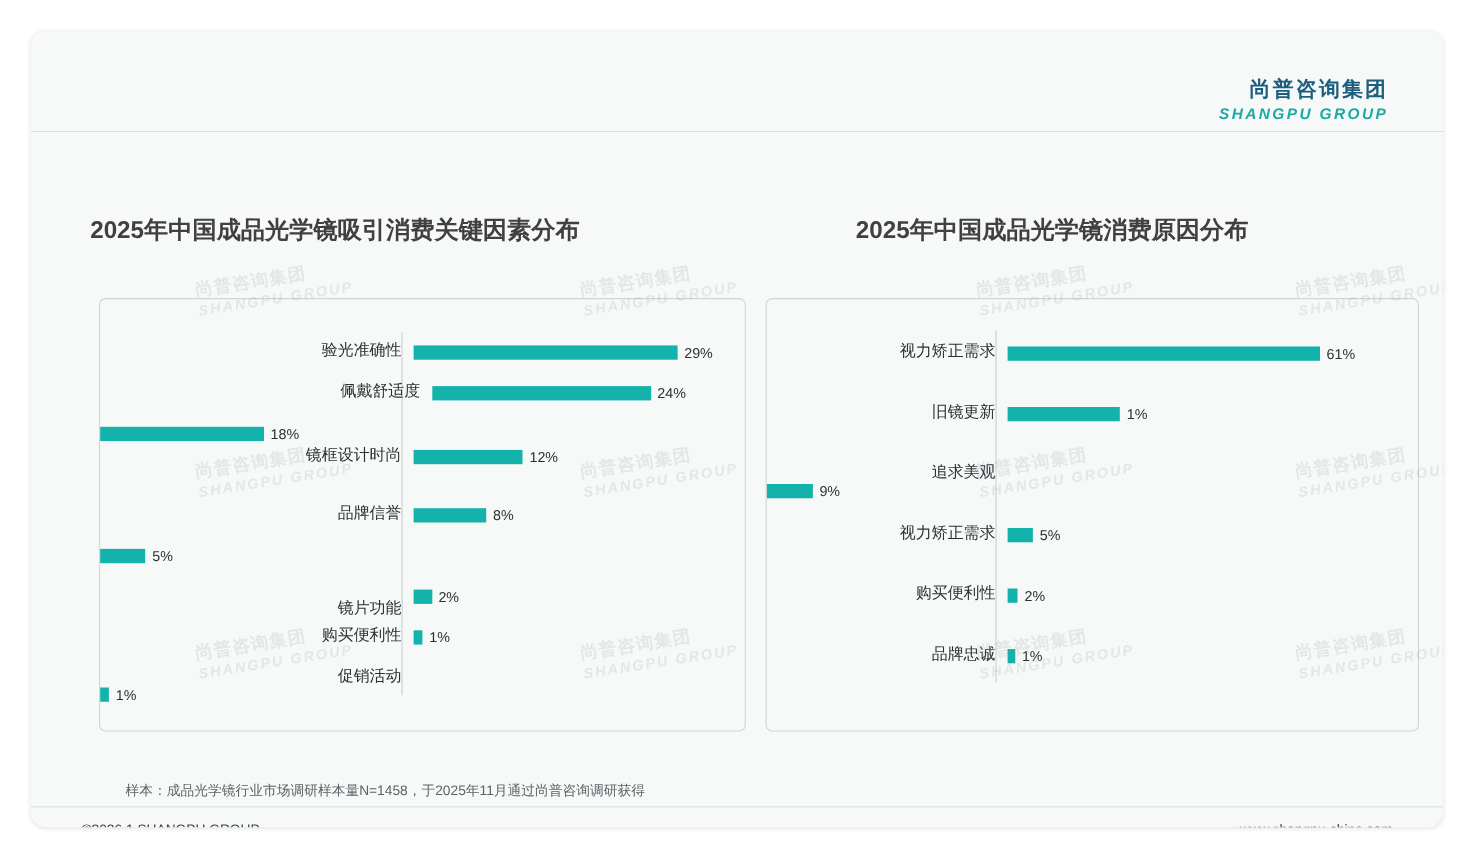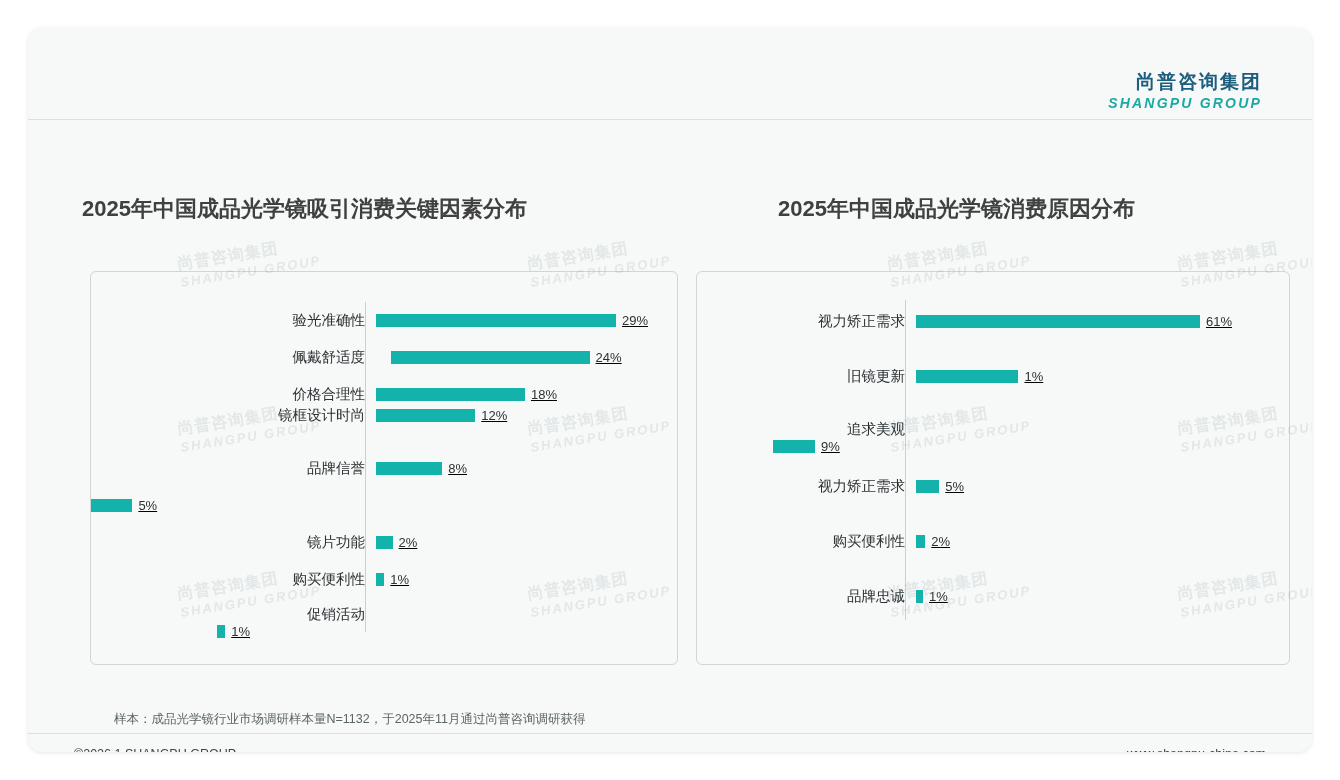--- a/index.html
+++ b/index.html
@@ -102,35 +102,33 @@
 
   
   .rows {
     position: absolute;
     left: 0; top: 0;
     width: 100%; height: 100%;
   }
   .row {
     position: absolute;
     display: flex;
-    align-items: center;
     height: 22px;
   }
   .row-label {
     width: 128px;
     text-align: right;
     padding-right: 11px;
     font-size: 14.5px;
     color: #2b3133;
     white-space: nowrap;
   }
   .bar-wrap {
     display: flex;
     align-items: center;
-    text-decoration: underline;
   }
   .bar {
     height: 13px;
     background: #13b3ab;
   }
   .bar-value {
     font-size: 13px;
     color: #2b3133;
     margin-left: 6px;
     white-space: nowrap;
@@ -194,29 +192,28 @@
   <div class="chart-box" id="chart-box-left">
     <div class="axis-line" id="axis-left" style="left: 274px; top: 30px; height: 330px;"></div>
     <div class="rows" id="rows-left">
         <div class="row" style="left: 0px; top: 37px;">
           <div class="row-label" style="width: 274px;">验光准确性</div>
           <div class="bar-wrap">
             <div class="bar" style="width: 240px; background: rgb(19, 179, 171);"></div>
             <div class="bar-value">29%</div>
           </div>
         </div>
-        <div class="row" style="left: 0px; top: 74px; gap: 15px;">
+        <div class="row" style="left: 17px; top: 74px;">
           <div class="row-label" style="width: 274px;">佩戴舒适度</div>
           <div class="bar-wrap">
             <div class="bar" style="width: 198.621px; background: rgb(19, 179, 171);"></div>
             <div class="bar-value">24%</div>
           </div>
         </div>
         <div class="row" style="left: 0px; top: 111px;">
-          <div class="row-label" style="width: 274px;">价格合理性</div>
           <div class="bar-wrap">
             <div class="bar" style="width: 148.966px; background: rgb(19, 179, 171);"></div>
             <div class="bar-value">18%</div>
           </div>
         </div>
         <div class="row" style="left: 0px; top: 132px;">
           <div class="row-label" style="width: 274px;">镜框设计时尚</div>
           <div class="bar-wrap">
             <div class="bar" style="width: 99.3103px; background: rgb(19, 179, 171);"></div>
             <div class="bar-value">12%</div>
@@ -229,21 +226,21 @@
             <div class="bar-value">8%</div>
           </div>
         </div>
         <div class="row" style="left: 0px; top: 222px;">
           <div class="bar-wrap">
             <div class="bar" style="width: 41.3793px; background: rgb(19, 179, 171);"></div>
             <div class="bar-value">5%</div>
           </div>
         </div>
         <div class="row" style="left: 0px; top: 259px;">
-          <div class="row-label" style="width: 274px;">镜片功能</div>
+          <div class="row-label" style="width: 274px; margin-top: 12px;">镜片功能</div>
           <div class="bar-wrap">
             <div class="bar" style="width: 16.5517px; background: rgb(19, 179, 171);"></div>
             <div class="bar-value">2%</div>
           </div>
         </div>
         <div class="row" style="left: 0px; top: 296px;">
           <div class="row-label" style="width: 274px;">购买便利性</div>
           <div class="bar-wrap">
             <div class="bar" style="width: 8.27586px; background: rgb(19, 179, 171);"></div>
             <div class="bar-value">1%</div>
@@ -300,21 +297,21 @@
         <div class="row" style="left: 0px; top: 313px;">
           <div class="row-label" style="width: 208px;">品牌忠诚</div>
           <div class="bar-wrap">
             <div class="bar" style="width: 7px; background: rgb(19, 179, 171);"></div>
             <div class="bar-value">1%</div>
           </div>
         </div>
       </div>
   </div>
 
-  <div class="note">样本：成品光学镜行业市场调研样本量N=1132，于2025年11月通过尚普咨询调研获得</div>
+  <div class="note">样本：成品光学镜行业市场调研样本量N=1458，于2025年11月通过尚普咨询调研获得</div>
   <div class="footer-bar"></div>
   <div class="copyright">©2026.1 SHANGPU GROUP</div>
   <div class="site">www.shangpu-china.com</div>
 
 <div class="wm" style="left: 150px; top: 215px;">
       <div class="l1">尚普咨询集团</div>
       <div class="l2">SHANGPU GROUP</div>
     </div>
     <div class="wm" style="left: 500px; top: 215px;">
       <div class="l1">尚普咨询集团</div>

